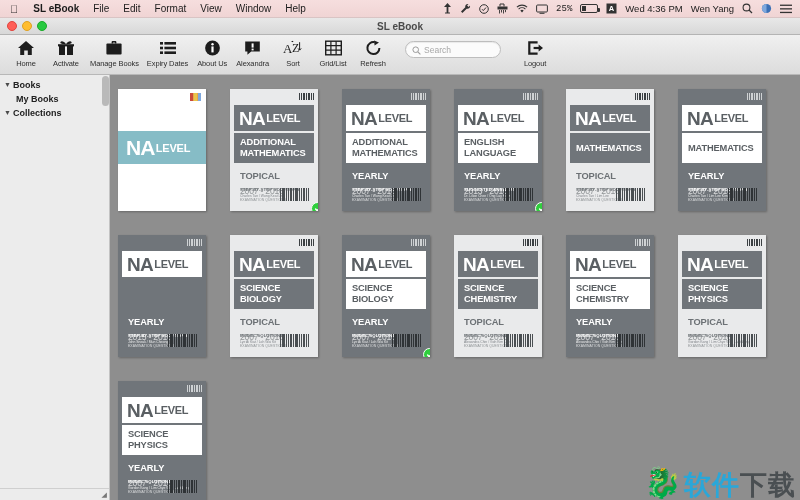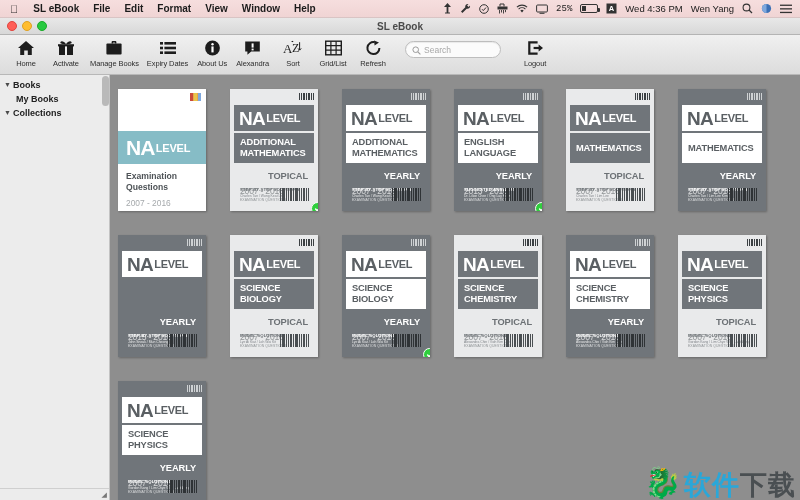--- a/index.html
+++ b/index.html
@@ -13,21 +13,21 @@
   
   .menubar {
     height: 18px; width: 100%;
     background: linear-gradient(to bottom,#f6dede,#f0d4d4);
     display: flex; align-items: center;
     font-size: 10px; color: #1b1b1b;
     padding: 0 4px;
     border-bottom: 1px solid #d9c4c4;
   }
   .menubar .apple { font-size: 11px; padding: 0 8px 0 6px; color:#2a2a2a;}
-  .menubar .mb-item { padding: 0 7px; white-space: nowrap; font-weight: bold; }
+  .menubar .mb-item { padding: 0 7px; white-space: nowrap; }
   .menubar .mb-item.bold { font-weight: bold; }
   .menubar .spacer { flex: 1; }
   .menubar .status { padding: 0 4px; display:flex; align-items:center; white-space:nowrap;}
   .menubar .status svg { display:block; }
 
   .batt {
     width: 18px; height: 9px; border: 1px solid #333; border-radius: 2px;
     position: relative; display:inline-block;
   }
   .batt:after{
@@ -137,21 +137,21 @@
   
   .bandsub {
     position:absolute; left:4px; right:4px; top:44px; min-height:30px;
     display:flex; flex-direction:column; justify-content:center; padding:2px 6px;
   }
   .bandsub .sl { font-size: 9.3px; font-weight: bold; line-height: 11px; letter-spacing:-0.15px;}
   
   .bandfoot {
     position:absolute; left:4px; right:4px; top:78px; bottom:4px; padding: 4px 6px;
   }
-  .bandfoot .type { font-size: 9.3px; font-weight: bold; letter-spacing:-0.1px;text-align:right; }
+  .bandfoot .type { font-size: 9.3px; font-weight: bold; letter-spacing:-0.1px; }
   .bandfoot .sol  { font-size: 4.3px; font-weight: bold; letter-spacing:0.1px; margin-top:6px;}
   .bandfoot .auth { font-size: 3.4px; margin-top:1.5px; opacity:.85;}
   .bandfoot .yr   { font-size: 8.6px; position:absolute; left:6px; bottom:11px; letter-spacing:-0.2px;}
   .bandfoot .ex   { font-size: 3.4px; position:absolute; left:6px; bottom:5px; letter-spacing:0.1px;}
   .bandfoot .bc   { position:absolute; right:5px; bottom:6px; display:flex; gap:1px; height:13px; align-items:flex-end;}
   .bandfoot .bc i { display:block; width:1px; height:13px; }
   .bandfoot .bc i.w { width:2.4px; }
 
   
   .book.solutions { background:#ffffff; }
@@ -434,25 +434,20 @@
           <div class="book solutions">
             <span class="barcode-top" style="background: rgb(232, 165, 74); width: 11px; height: 8px;">
               <i style="background:#c94b3a;width:3px;height:8px"></i>
               <i style="background:#e8c54a;width:3px;height:8px"></i>
               <i style="background:#7fa8dd;width:3px;height:8px"></i>
             </span>
             <div class="sol-mid">
               <span class="na">NA</span>
               <span class="lv">LEVEL</span>
             </div>
-            <div class="sol-bot">
-              <div class="ex1">Examination</div>
-              <div class="ex1">Questions</div>
-              <div class="yr">2007 - 2016</div>
-            </div>
           </div>
           <div class="book" style="background: rgb(233, 234, 235);">
             <span class="barcode-top">
               <i class=""></i>
               <i class="w"></i>
               <i class=""></i>
               <i class=""></i>
               <i class="w"></i>
               <i class=""></i>
               <i class=""></i>

